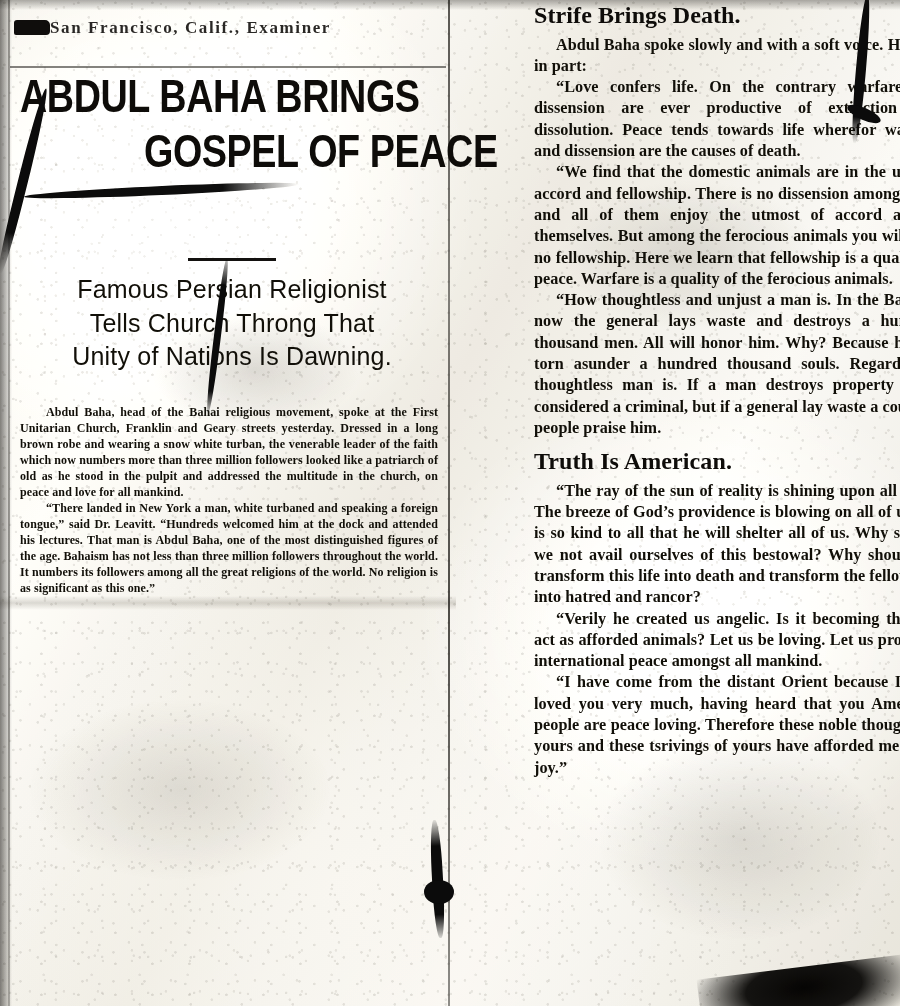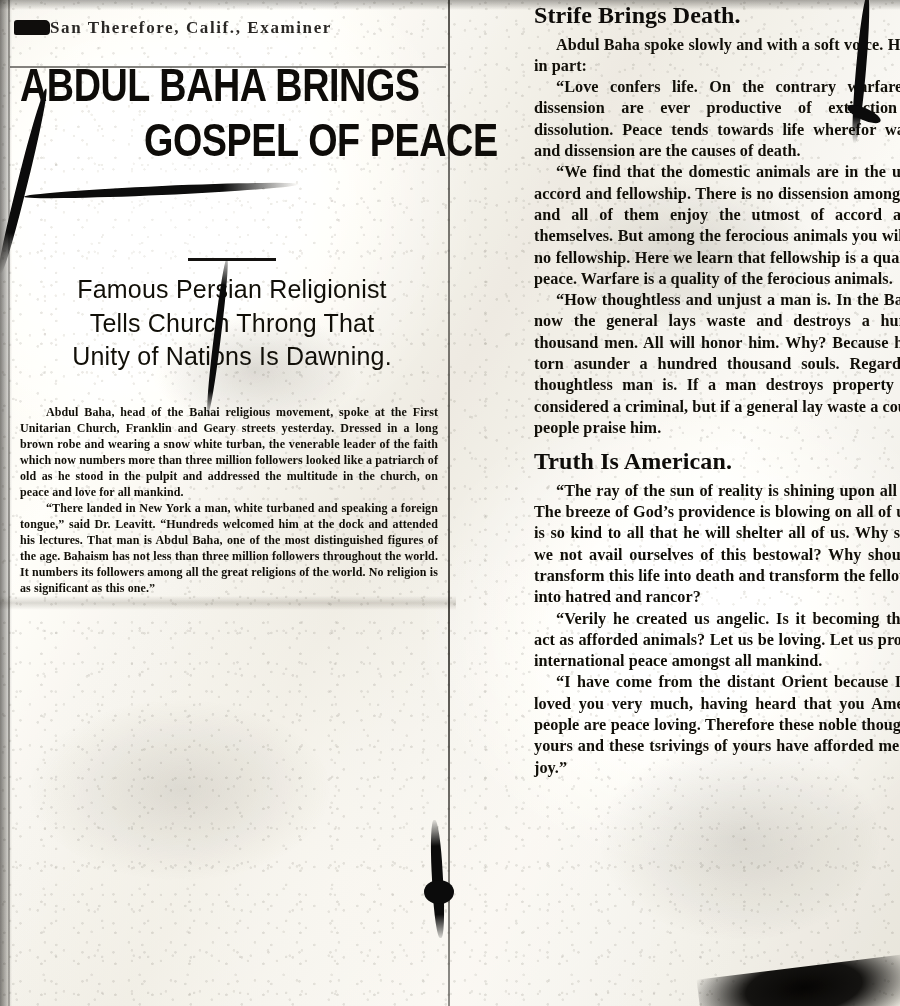--- a/index.html
+++ b/index.html
@@ -127,21 +127,21 @@
     top: 54px;
     width: 436px;
     height: 2px;
     background: rgba(35,33,30,.55);
   }
 
   
   #headline {
     position: absolute;
     left: 16px;
-    top: 63px;
+    top: 74px;
     width: 432px;
   }
   .hl-line {
     font-family: "Liberation Sans Narrow", "Liberation Sans", "DejaVu Sans", sans-serif;
     font-weight: 700;
     font-size: 46px;
     line-height: 0.97;
     letter-spacing: -0.5px;
     color: #141210;
     transform: scaleX(0.82);
@@ -314,21 +314,21 @@
   <div class="blotch" style="left:600px;top:740px;width:280px;height:200px;background:radial-gradient(ellipse,rgba(150,146,136,.24),rgba(150,146,136,0) 72%);"></div>
   <div class="fold" style="left:0;top:596px;width:456px;height:14px;background:linear-gradient(to bottom,rgba(255,255,255,0),rgba(145,141,132,.30),rgba(255,255,255,0));"></div>
 
   <div class="column" id="col-left">
     <div class="rule-v" style="left:0px;height:1006px;opacity:.55;"></div>
     <div class="rule-v" style="left:440px;height:1006px;"></div>
   </div>
 
   <div id="masthead">
     <div class="mast-blob"></div>
-    <div class="mast-line1">San Therefore, Calif., Examiner</div>
+    <div class="mast-line1">San Francisco, Calif., Examiner</div>
     <div class="mast-underline"></div>
   </div>
 
   <div id="headline">
     <div class="hl-line l1">ABDUL BAHA BRINGS</div>
     <div class="hl-line l2">GOSPEL OF PEACE</div>
   </div>
 
   <div id="deck">
     <div class="deck-rule"></div>

